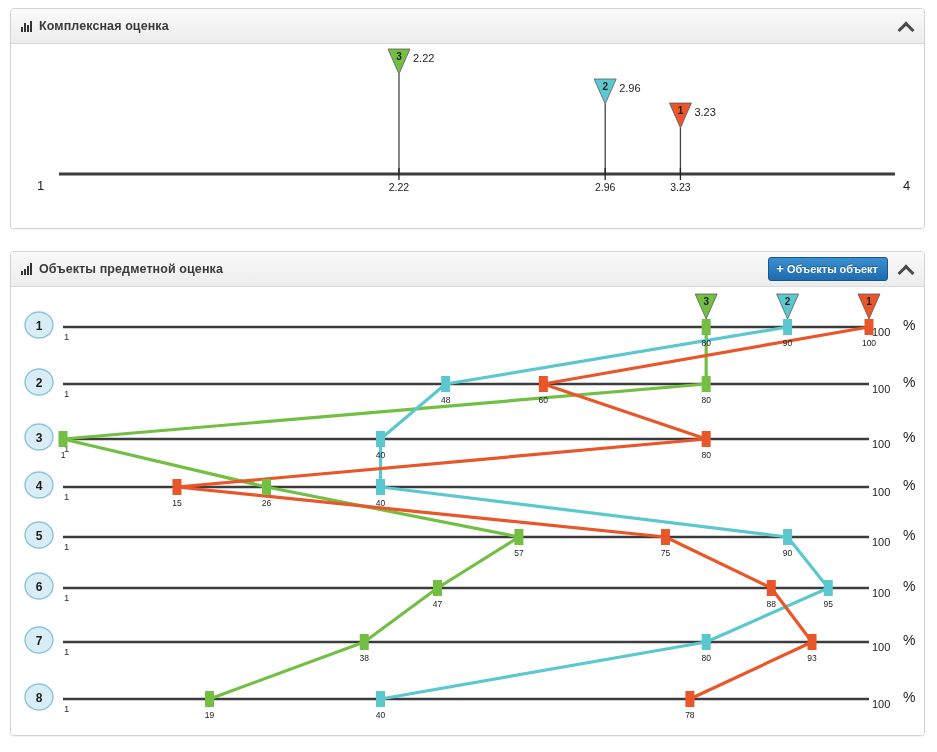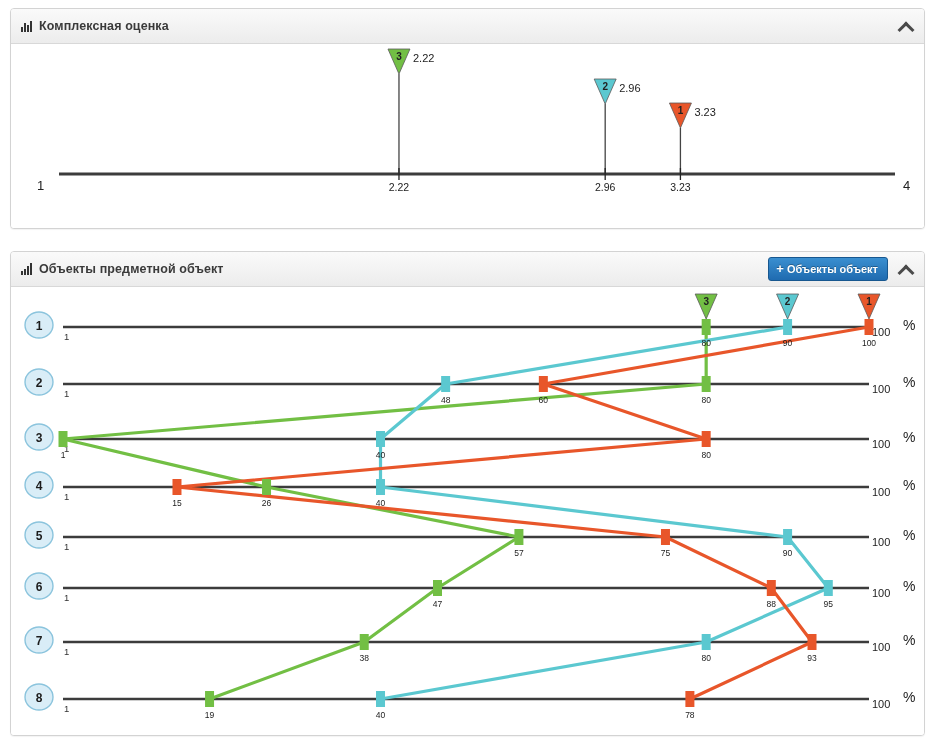--- a/index.html
+++ b/index.html
@@ -122,21 +122,21 @@
 
 <div class="panel">
   <div class="panel-head">
     <div class="panel-title">
       <span class="ico">
         <i style="left:0;height:4px"></i>
           <i style="left:3px;height:6px"></i>
           <i style="left:6px;height:9px"></i>
           <i style="left:9px;height:12px"></i>
       </span>
-      <span>Объекты предметной объект</span>
+      <span>Объекты предметной оценка</span>
     </div>
     <div class="head-right">
       <button class="btn-add">
         <span class="plus">+</span>
         <span>Объекты объект</span>
       </button>
       <span class="chevron"></span>
     </div>
   </div>
   <div class="panel-body">

